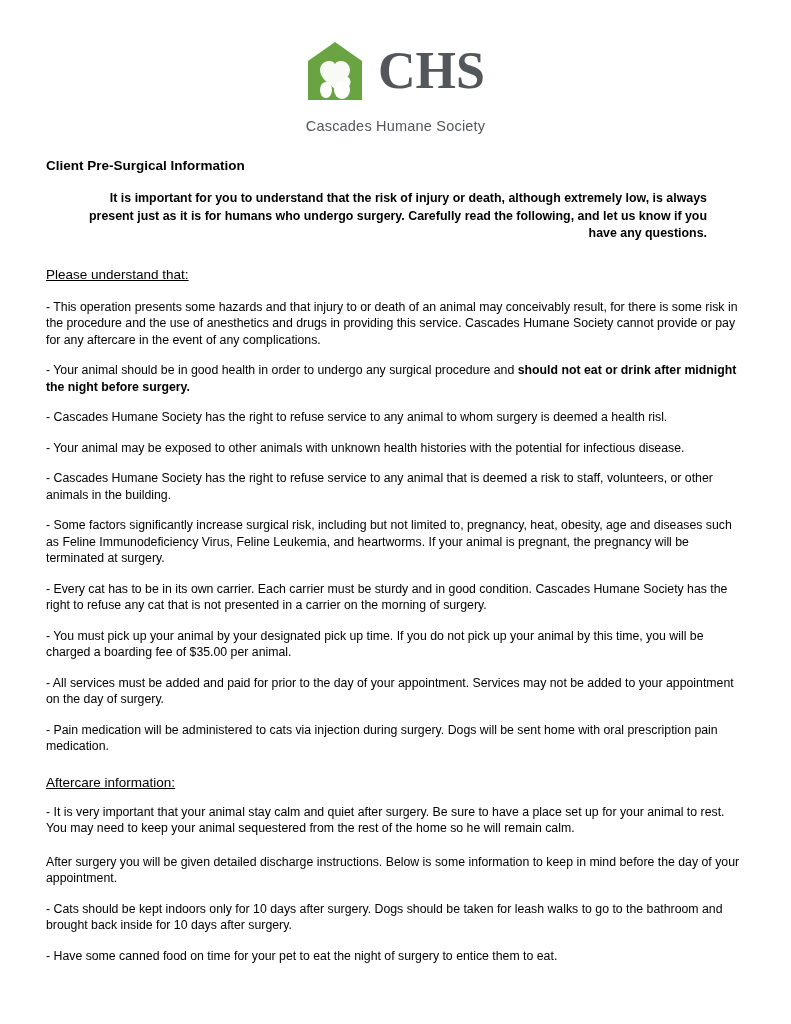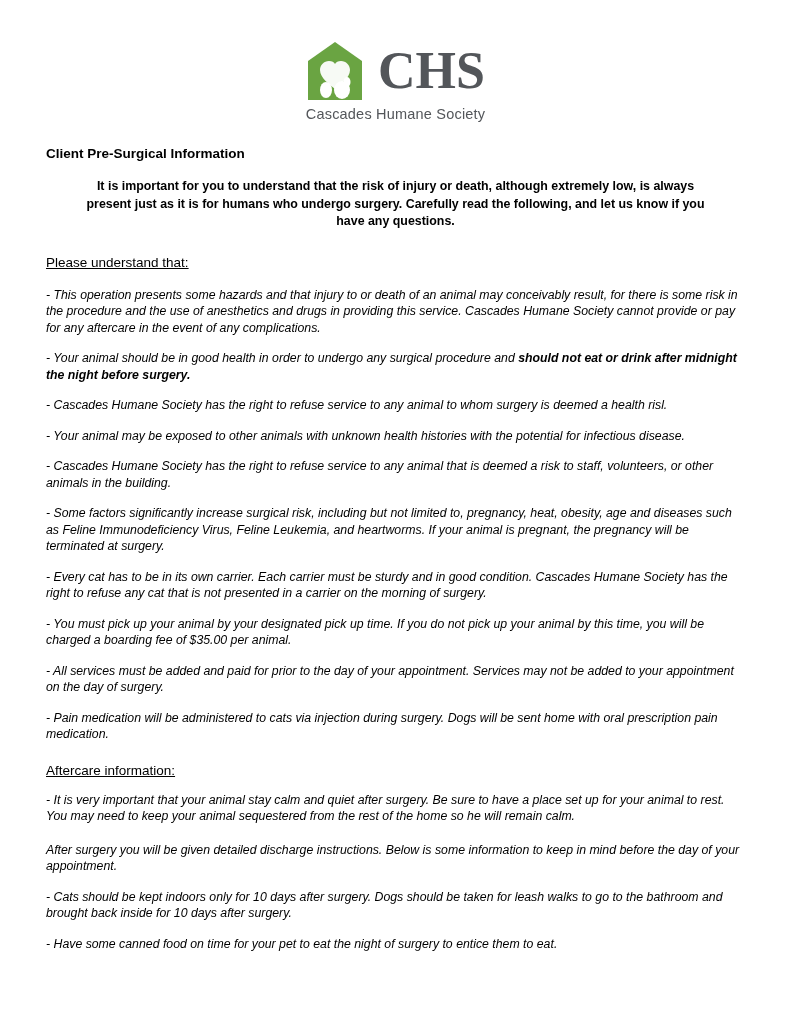--- a/index.html
+++ b/index.html
@@ -45,53 +45,52 @@
     font-size: 52px;
     font-weight: bold;
     color: #53565a;
     letter-spacing: 0px;
     line-height: 52px;
   }
   .logo-sub {
     font-family: "Liberation Sans", sans-serif;
     font-size: 14.5px;
     color: #53565a;
-    margin-top: 4px;
+    margin-top: 16px;
     letter-spacing: 0.2px;
   }
 
   
   .doc-title {
     text-align: left;
     font-size: 13.5px;
     font-weight: bold;
     margin-top: 24px;
   }
   .lead {
-    text-align: center;
+    text-align: right;
     font-size: 12.4px;
     font-weight: bold;
     line-height: 17.5px;
     margin: 17px 38px 0 38px;
   }
 
   .section-head {
     font-size: 13.5px;
     text-decoration: underline;
     margin-top: 24px;
     margin-bottom: 0;
   }
   .section-head.tight { margin-top: 20px; }
 
   p.body {
     font-size: 12.3px;
     line-height: 16.5px;
     margin: 14px 0 0 0;
     text-align: left;
-    font-style: italic;
   }
   p.body.first { margin-top: 17px; }
   b { font-weight: bold; }
 </style>
 </head>
 <body>
 
 <div class="page">
 
   <div class="logo-block">

